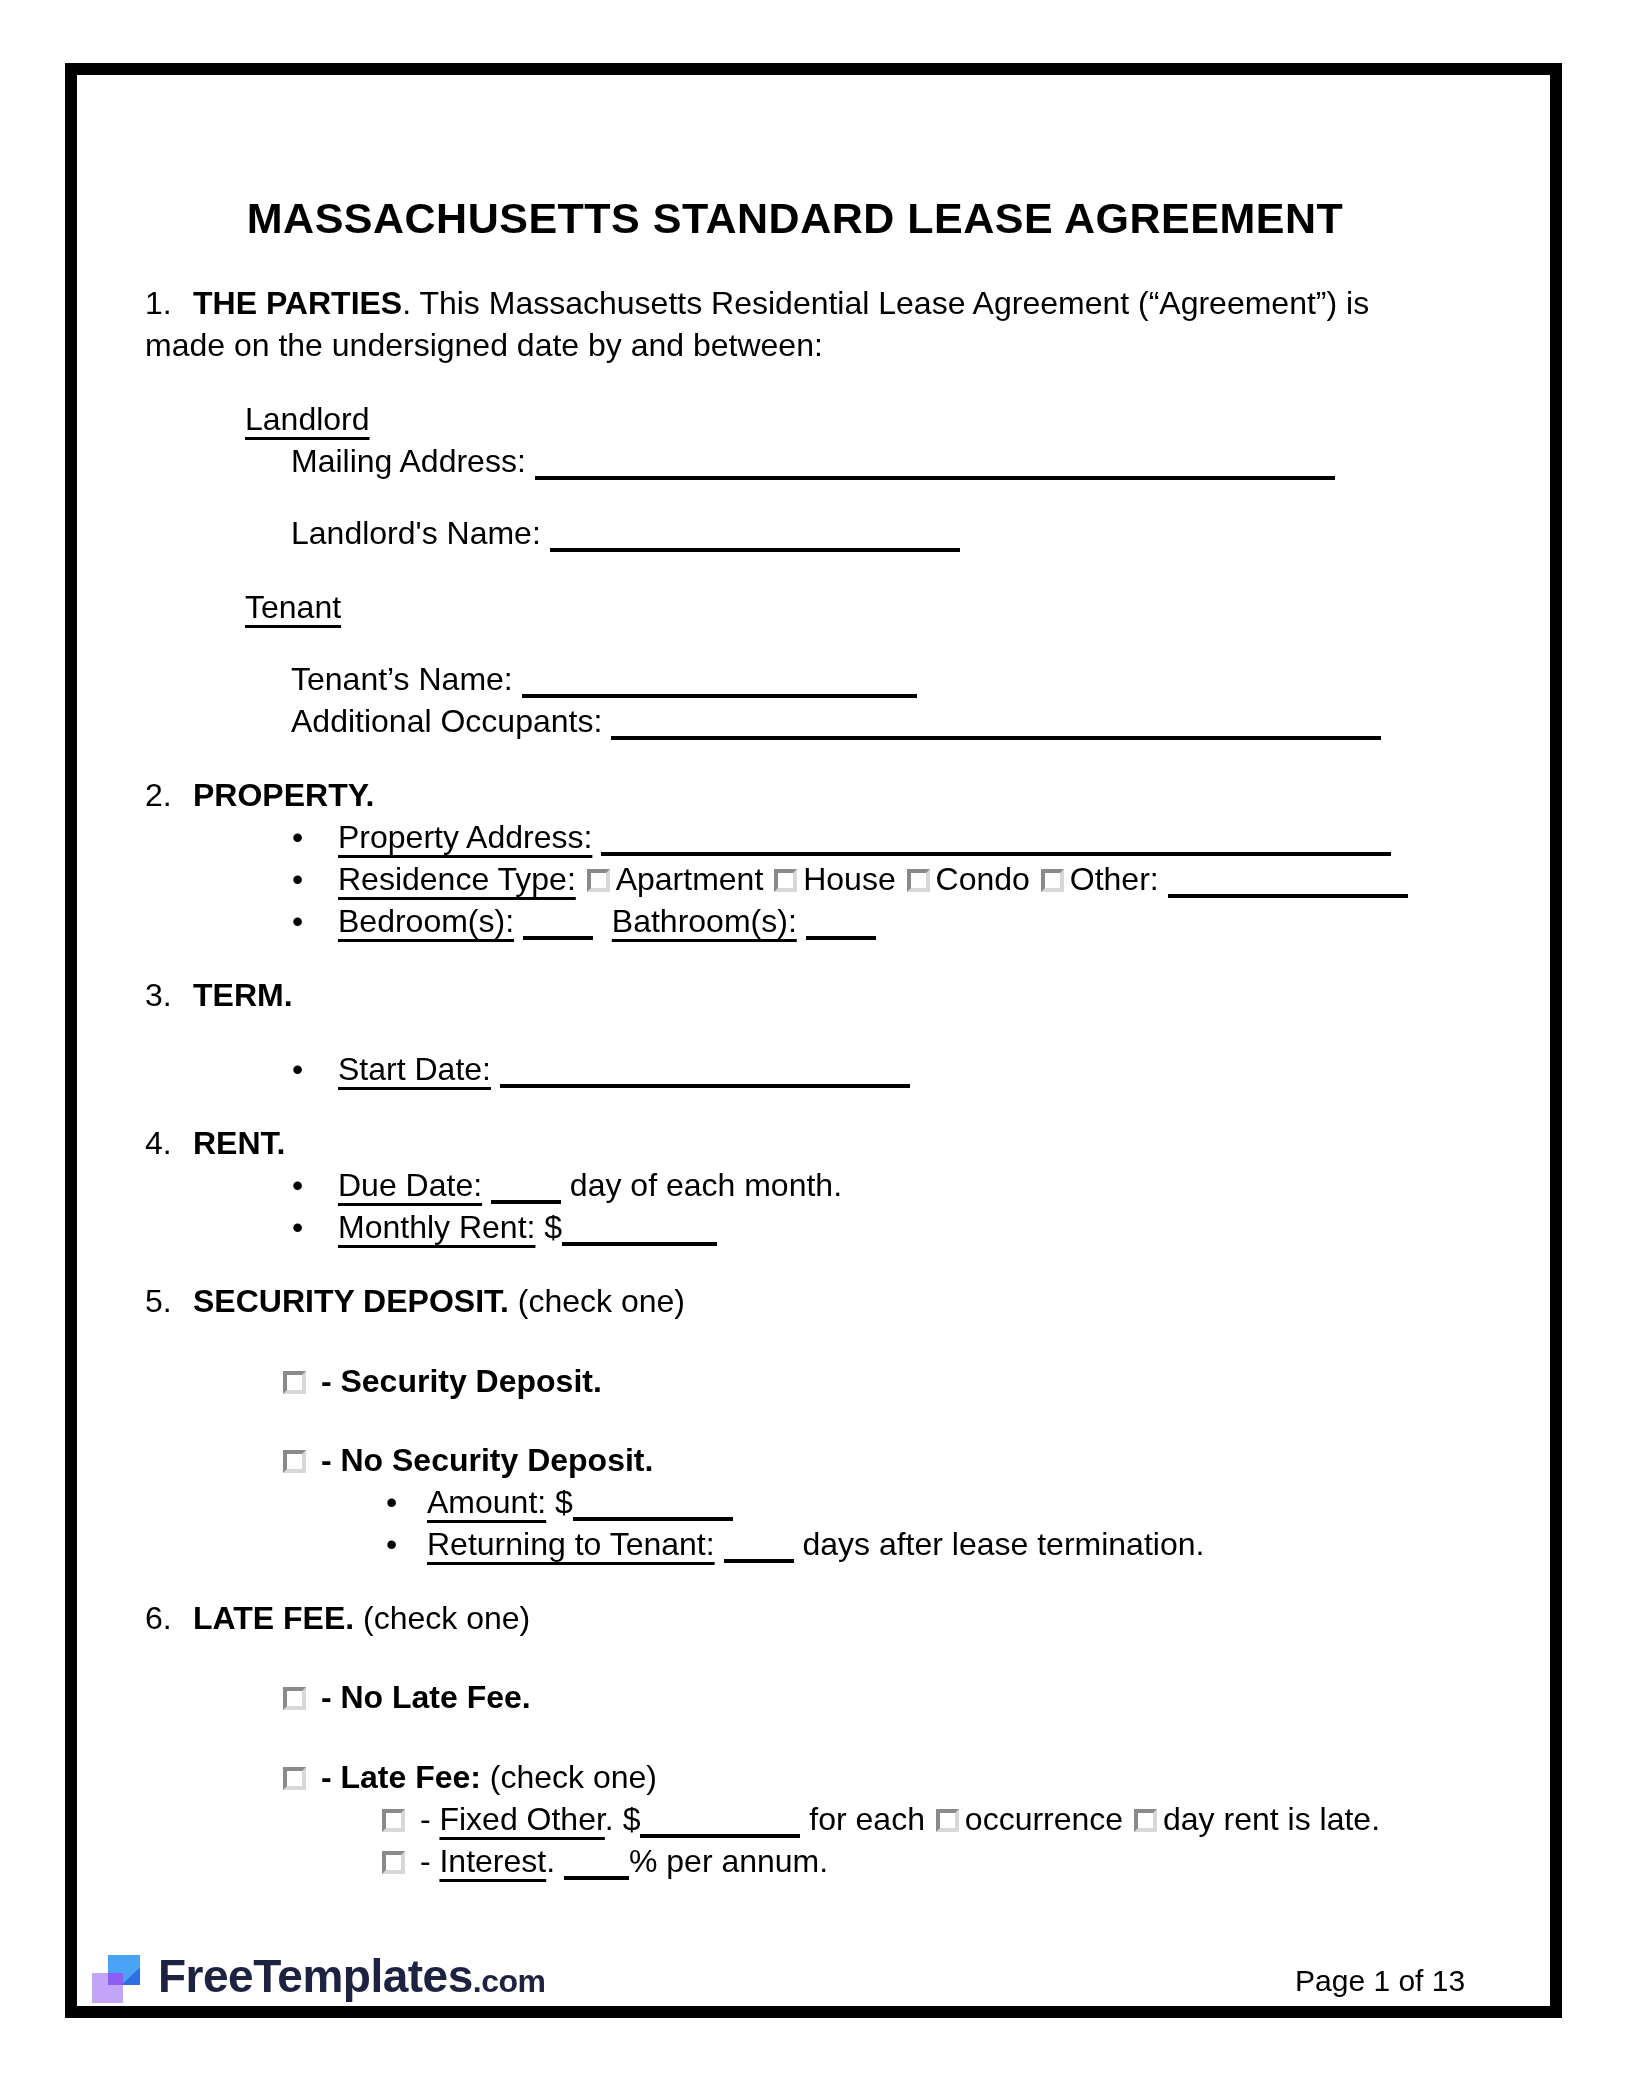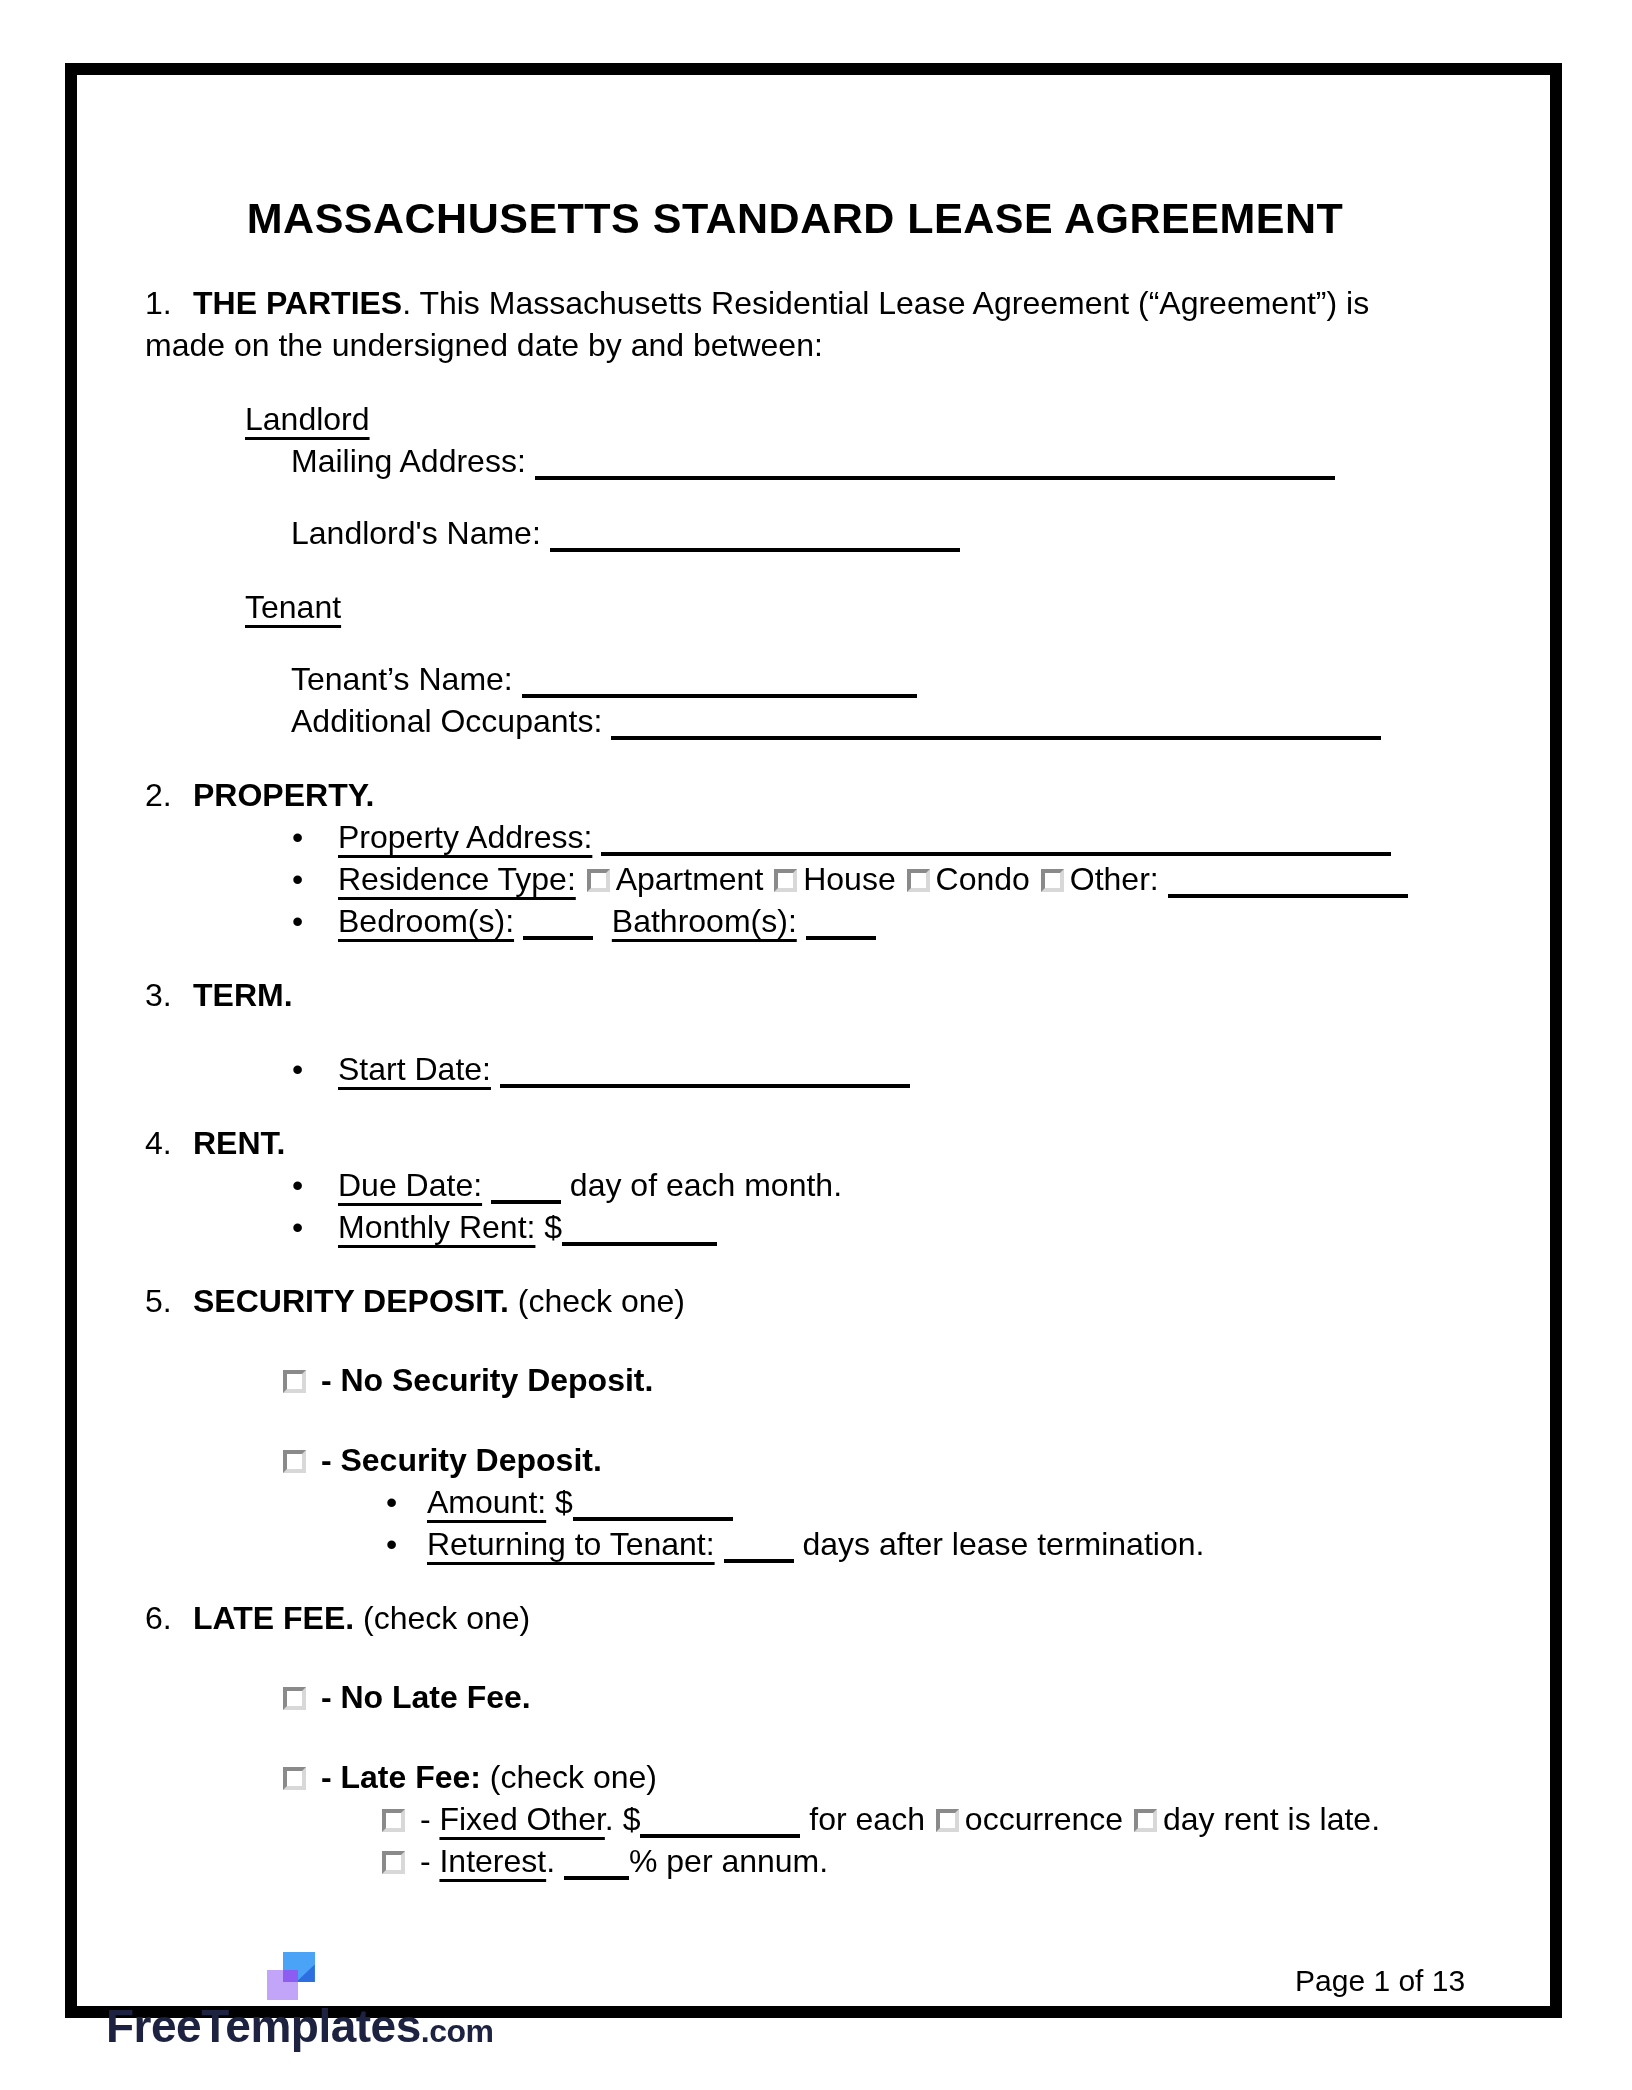--- a/index.html
+++ b/index.html
@@ -42,21 +42,21 @@
   }
   .cb{
     display:inline-block;width:15px;height:15px;background:#fff;
     border:4px solid;border-color:#8a8a8a #d8d8d8 #d8d8d8 #8a8a8a;
     vertical-align:-2px;margin:0 6px 0 2px;
   }
   .cb.first{margin-left:0;}
   
   .footer-logo{
     position:absolute;left:92px;top:1950px;height:56px;
-    display:flex;align-items:center;flex-direction:column;
+    display:flex;align-items:center;
   }
   .logo-icon{position:relative;width:52px;height:50px;flex:0 0 auto;}
   .ic-blue{position:absolute;left:16px;top:2px;width:32px;height:30px;background:#4aa3f7;}
   .ic-fold{position:absolute;left:16px;top:2px;width:32px;height:30px;background:#2d6ee0;
            clip-path:polygon(100% 42%, 42% 100%, 100% 100%);}
   .ic-purple{position:absolute;left:0;top:20px;width:31px;height:30px;background:#c2a4f8;}
   .ic-overlap{position:absolute;left:16px;top:20px;width:15px;height:12px;background:#8d5cf0;}
   .logo-text{
     font-size:46px;font-weight:700;color:#1c2240;margin-left:14px;
     letter-spacing:-0.5px;line-height:52px;
@@ -143,27 +143,27 @@
   </div>
   <div class="brow row">
     <span class="u">Monthly Rent:</span>
     <span>$</span><span class="blank" style="width:155px"></span>
   </div>
 
   <div class="g2 row">
     <span class="num">5.</span><span class="b">SECURITY DEPOSIT.</span>
     <span>(check one)</span>
   </div>
+  <div class="cbrow g4 row">
+    <span class="cb first"></span>
+    <span class="b">- Security Deposit.</span>
+  </div>
   <div class="cbrow g3 row">
     <span class="cb first"></span>
     <span class="b">- No Security Deposit.</span>
-  </div>
-  <div class="cbrow g4 row">
-    <span class="cb first"></span>
-    <span class="b">- Security Deposit.</span>
   </div>
   <div class="subbrow row">
     <span class="u">Amount:</span>
     <span>$</span><span class="blank" style="width:160px"></span>
   </div>
   <div class="subbrow row">
     <span class="u">Returning to Tenant:</span>
     <span class="blank" style="width:70px"></span>
     <span>days after lease termination.</span>
   </div>

